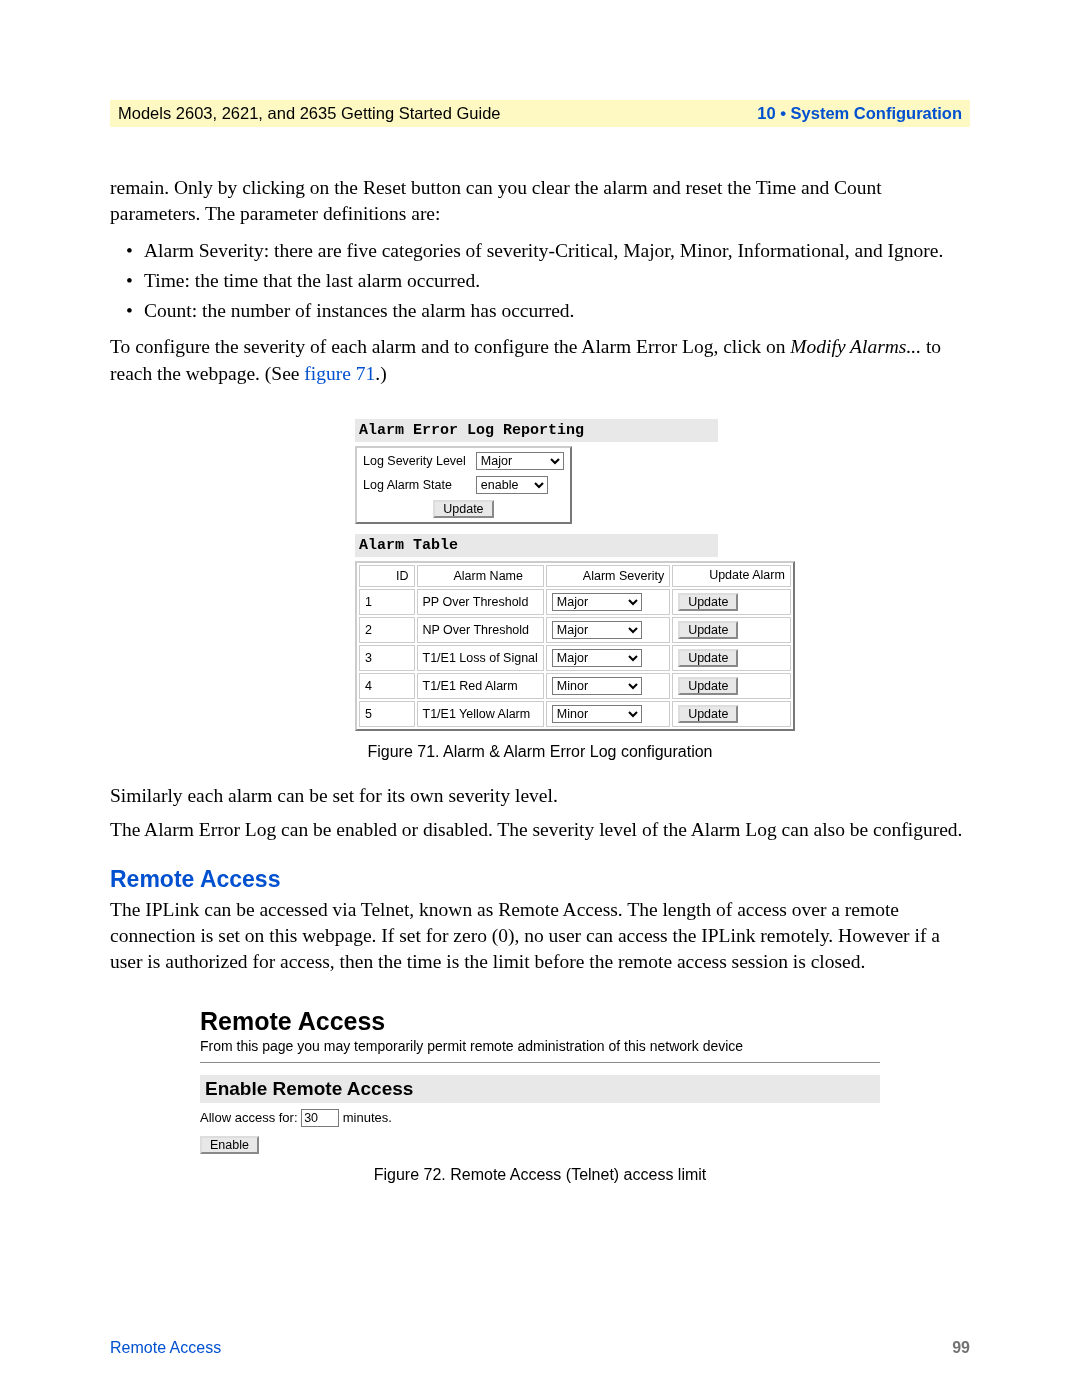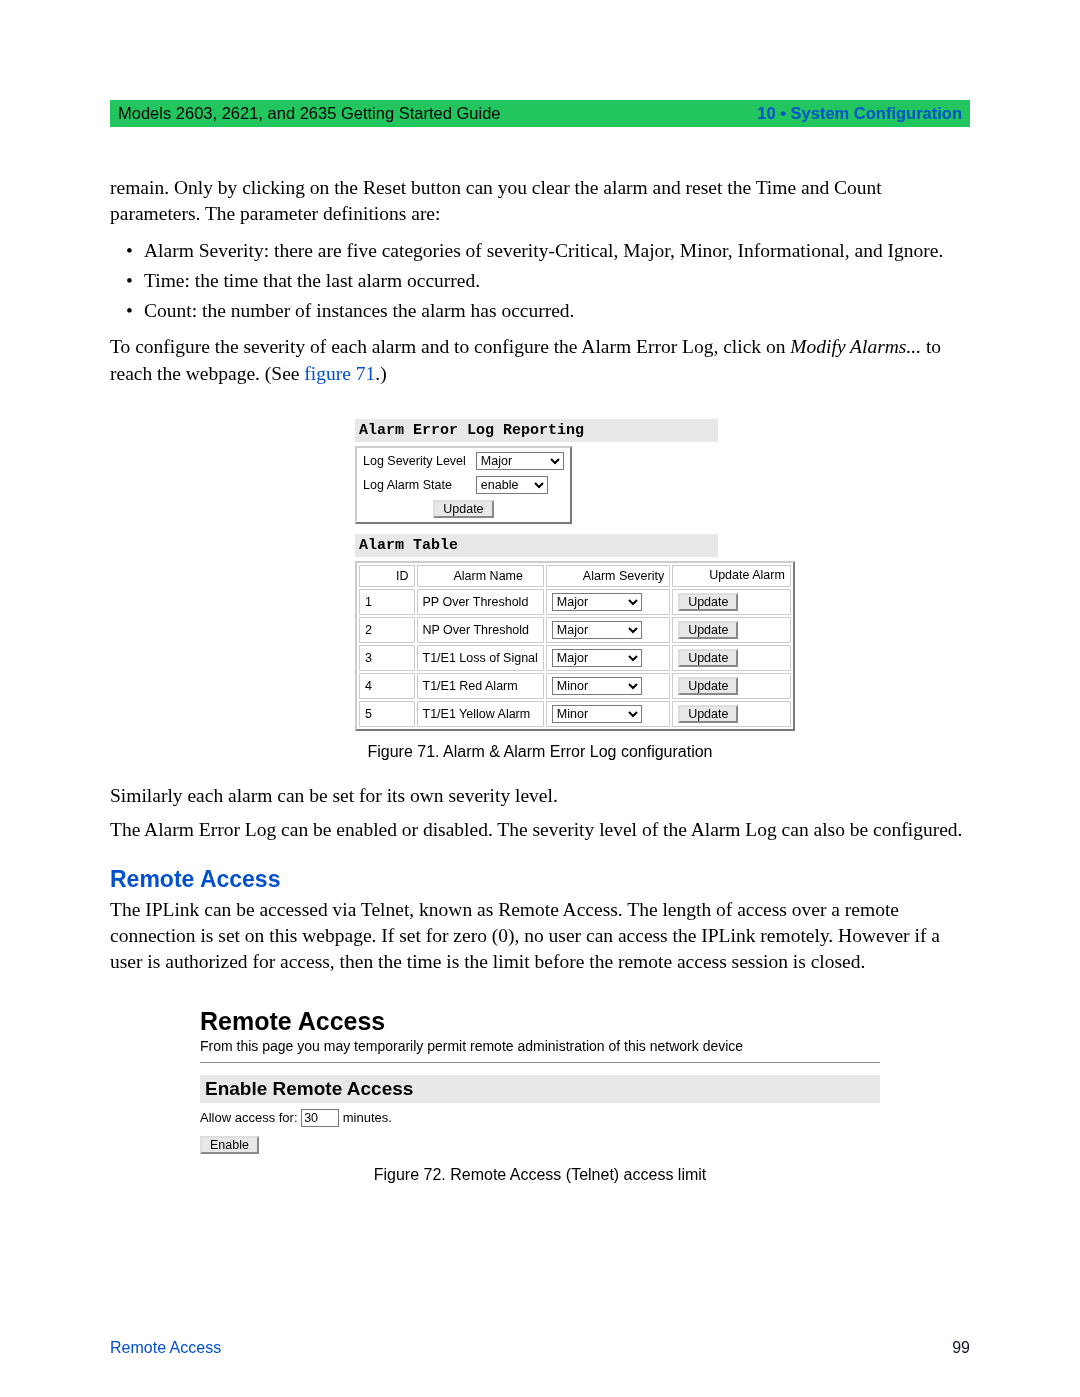--- a/index.html
+++ b/index.html
@@ -10,21 +10,21 @@
     color: #000;
   }
   .page {
     width: 1080px;
     height: 1397px;
     position: relative;
     box-sizing: border-box;
     padding: 100px 110px 40px 110px;
   }
   .header-bar {
-    background: #22c55e;
+    background: #fef9c3;
     display: flex;
     justify-content: space-between;
     align-items: center;
     padding: 4px 8px;
     font-size: 16.5px;
     margin-bottom: 48px;
     font-family: Arial, Helvetica, sans-serif;
   }
   .header-right { color: #0050d0; font-weight: bold; }
   .body-text {
@@ -161,21 +161,21 @@
     position: absolute;
     bottom: 40px;
     left: 110px;
     right: 110px;
     display: flex;
     justify-content: space-between;
     font-family: Arial, Helvetica, sans-serif;
     font-size: 16px;
   }
   .footer-left { color: #0050d0; }
-  .footer-right { color: #0f172a; font-weight: normal; }
+  .footer-right { color: #737373; font-weight: bold; }
 </style>
 </head>
 <body>
 
 <div class="page">
   <div class="header-bar">
     <span>Models 2603, 2621, and 2635 Getting Started Guide</span>
     <span class="header-right">10 • System Configuration</span>
   </div>
 

